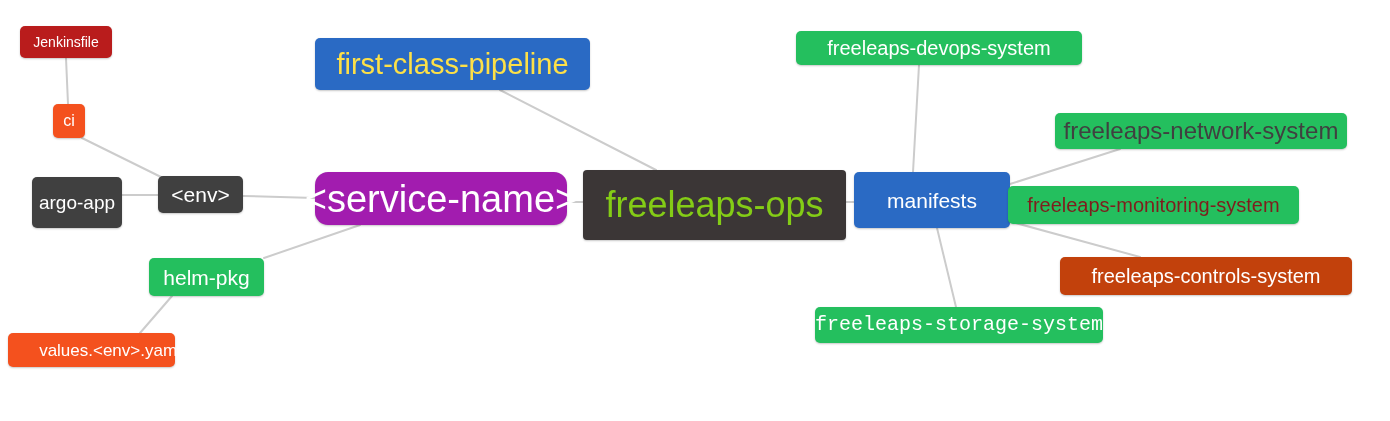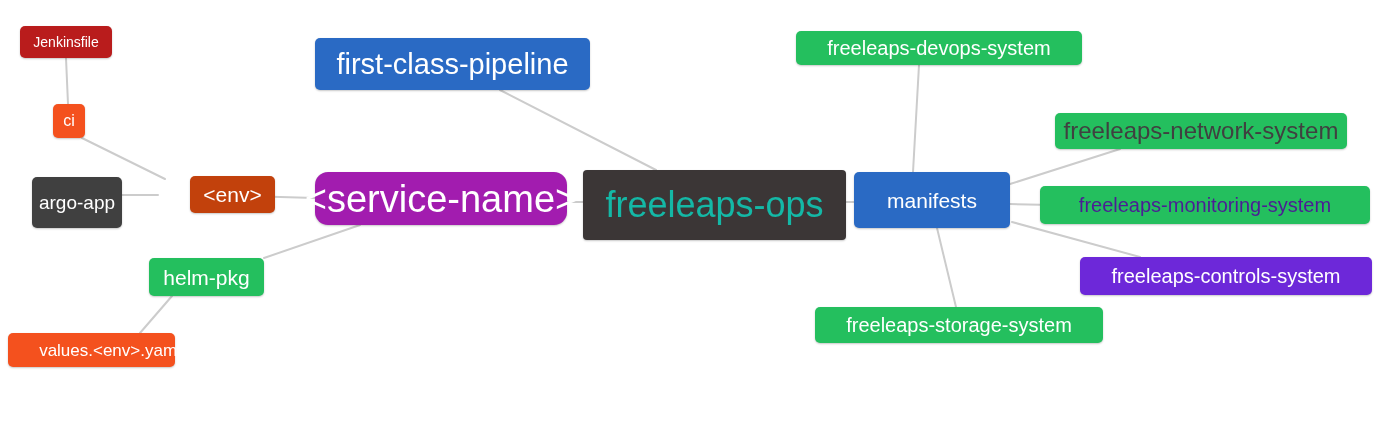--- a/index.html
+++ b/index.html
@@ -51,29 +51,29 @@
       <line x1="500" y1="90" x2="656" y2="170" stroke="#CCCCCC" stroke-width="2" stroke-linecap="round"></line>
       <line x1="567" y1="202" x2="583" y2="202" stroke="#CCCCCC" stroke-width="2" stroke-linecap="round"></line>
       <line x1="846" y1="202" x2="854" y2="202" stroke="#CCCCCC" stroke-width="2" stroke-linecap="round"></line>
       <line x1="913" y1="172" x2="919" y2="65" stroke="#CCCCCC" stroke-width="2" stroke-linecap="round"></line>
       <line x1="1010" y1="184" x2="1120" y2="149" stroke="#CCCCCC" stroke-width="2" stroke-linecap="round"></line>
       <line x1="1010" y1="204" x2="1052" y2="205" stroke="#CCCCCC" stroke-width="2" stroke-linecap="round"></line>
       <line x1="1012" y1="222" x2="1140" y2="257" stroke="#CCCCCC" stroke-width="2" stroke-linecap="round"></line>
       <line x1="937" y1="228" x2="956" y2="307" stroke="#CCCCCC" stroke-width="2" stroke-linecap="round"></line>
     </svg>
   <div id="nodes-layer">
-      <div class="node root" style="left: 583px; top: 170px; width: 263px; height: 70px; font-size: 36px; background: rgb(59, 54, 54); color: #14b8a6;">freeleaps-ops</div>
-      <div class="node" style="left: 315px; top: 38px; width: 275px; height: 52px; font-size: 29px; background: rgb(42, 106, 196); color: #ffffff;">first-class-pipeline</div>
+      <div class="node root" style="left: 583px; top: 170px; width: 263px; height: 70px; font-size: 36px; background: rgb(59, 54, 54); color: #84cc16;">freeleaps-ops</div>
+      <div class="node" style="left: 315px; top: 38px; width: 275px; height: 52px; font-size: 29px; background: rgb(42, 106, 196); color: #fde047;">first-class-pipeline</div>
       <div class="node" style="left: 315px; top: 172px; width: 252px; height: 53px; font-size: 38px; background: #a21caf; color: rgb(255, 255, 255); border-radius: 13px;">&lt;service-name&gt;</div>
       <div class="node" style="left: 854px; top: 172px; width: 156px; height: 56px; font-size: 21px; background: rgb(42, 106, 196); color: rgb(255, 255, 255);">manifests</div>
-      <div class="node" style="left: 158px; top: 176px; width: 85px; height: 37px; font-size: 21px; background: #c2410c; color: rgb(255, 255, 255); margin-left: 32px;">&lt;env&gt;</div>
+      <div class="node" style="left: 158px; top: 176px; width: 85px; height: 37px; font-size: 21px; background: #404040; color: rgb(255, 255, 255);">&lt;env&gt;</div>
       <div class="node" style="left: 149px; top: 258px; width: 115px; height: 38px; font-size: 21px; background: rgb(36, 191, 94); color: rgb(255, 255, 255);">helm-pkg</div>
       <div class="node" style="left: 53px; top: 104px; width: 32px; height: 34px; font-size: 16px; background: rgb(244, 81, 30); color: rgb(255, 255, 255);">ci</div>
       <div class="node" style="left: 32px; top: 177px; width: 90px; height: 51px; font-size: 19px; background: #404040; color: rgb(255, 255, 255);">argo-app</div>
       <div class="node" style="left: 20px; top: 26px; width: 92px; height: 32px; font-size: 14px; background: #b91c1c; color: rgb(255, 255, 255); text-align: center;">Jenkinsfile</div>
       <div class="node" style="left: 8px; top: 333px; width: 167px; height: 34px; font-size: 17px; background: rgb(244, 81, 30); color: rgb(255, 255, 255); padding-left: 37px;">values.&lt;env&gt;.yaml</div>
       <div class="node" style="left: 796px; top: 31px; width: 286px; height: 34px; font-size: 20px; background: rgb(36, 191, 94); color: rgb(255, 255, 255);">freeleaps-devops-system</div>
       <div class="node" style="left: 1055px; top: 113px; width: 292px; height: 36px; font-size: 24px; background: rgb(36, 191, 94); color: #404040;">freeleaps-network-system</div>
-      <div class="node" style="left: 1040px; top: 186px; width: 330px; height: 38px; font-size: 20px; background: rgb(36, 191, 94); color: #4c1d95;">freeleaps-monitoring-system</div>
-      <div class="node" style="left: 1060px; top: 257px; width: 292px; height: 38px; font-size: 20px; background: #6d28d9; color: rgb(255, 255, 255); margin-left: 20px;">freeleaps-controls-system</div>
-      <div class="node" style="left: 815px; top: 307px; width: 288px; height: 36px; font-size: 20px; background: rgb(36, 191, 94); color: rgb(255, 255, 255);">freeleaps-storage-system</div>
+      <div class="node" style="left: 1008px; top: 186px; width: 291px; height: 38px; font-size: 20px; background: rgb(36, 191, 94); color: #7f1d1d;">freeleaps-monitoring-system</div>
+      <div class="node" style="left: 1060px; top: 257px; width: 292px; height: 38px; font-size: 20px; background: #c2410c; color: rgb(255, 255, 255);">freeleaps-controls-system</div>
+      <div class="node" style="left: 815px; top: 307px; width: 288px; height: 36px; font-size: 20px; background: rgb(36, 191, 94); color: rgb(255, 255, 255); font-family: Liberation Mono, monospace;">freeleaps-storage-system</div>
     </div>
 </div>
 
 </body></html>

